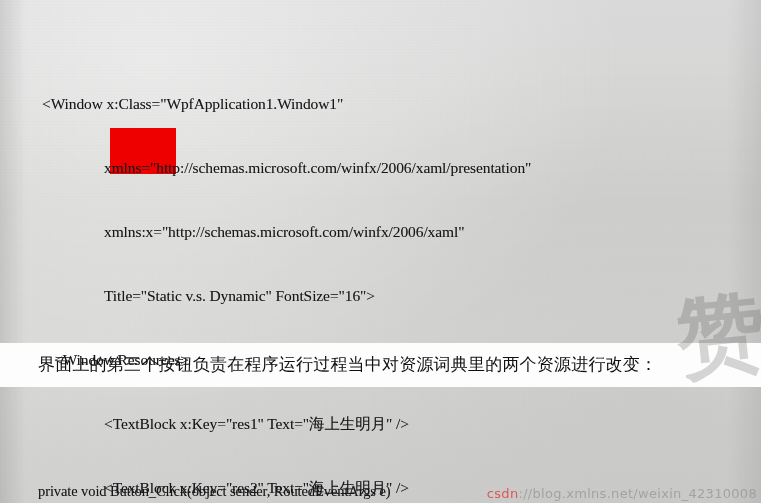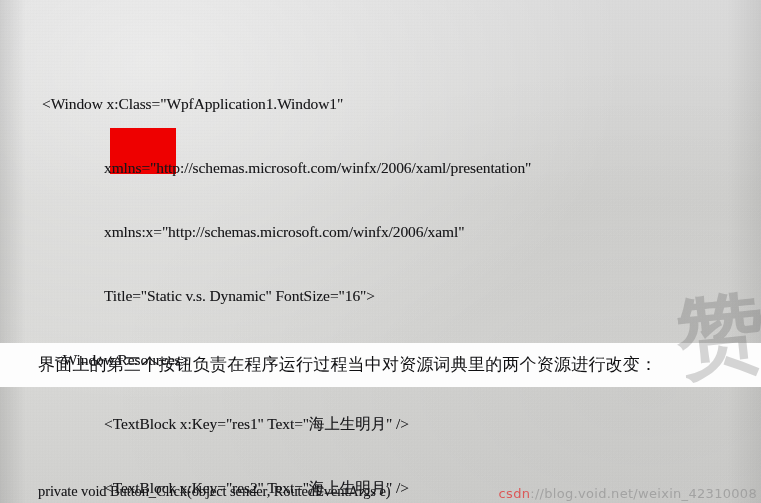--- a/index.html
+++ b/index.html
@@ -195,15 +195,15 @@
 
     
 
     <div class="code-line cs above" style="padding-left:38px">private void Button_Click(object sender, RoutedEventArgs e)</div>
     
     
     
     
   </div>
 
-  <div class="wm-url"><span class="wm-url-head">csdn</span><span>://blog.void.net/weixin_42310008</span></div>
+  <div class="wm-url"><span class="wm-url-head">csdn</span><span>://blog.xmlns.net/weixin_42310008</span></div>
 
 </div>
 
 </body></html>

